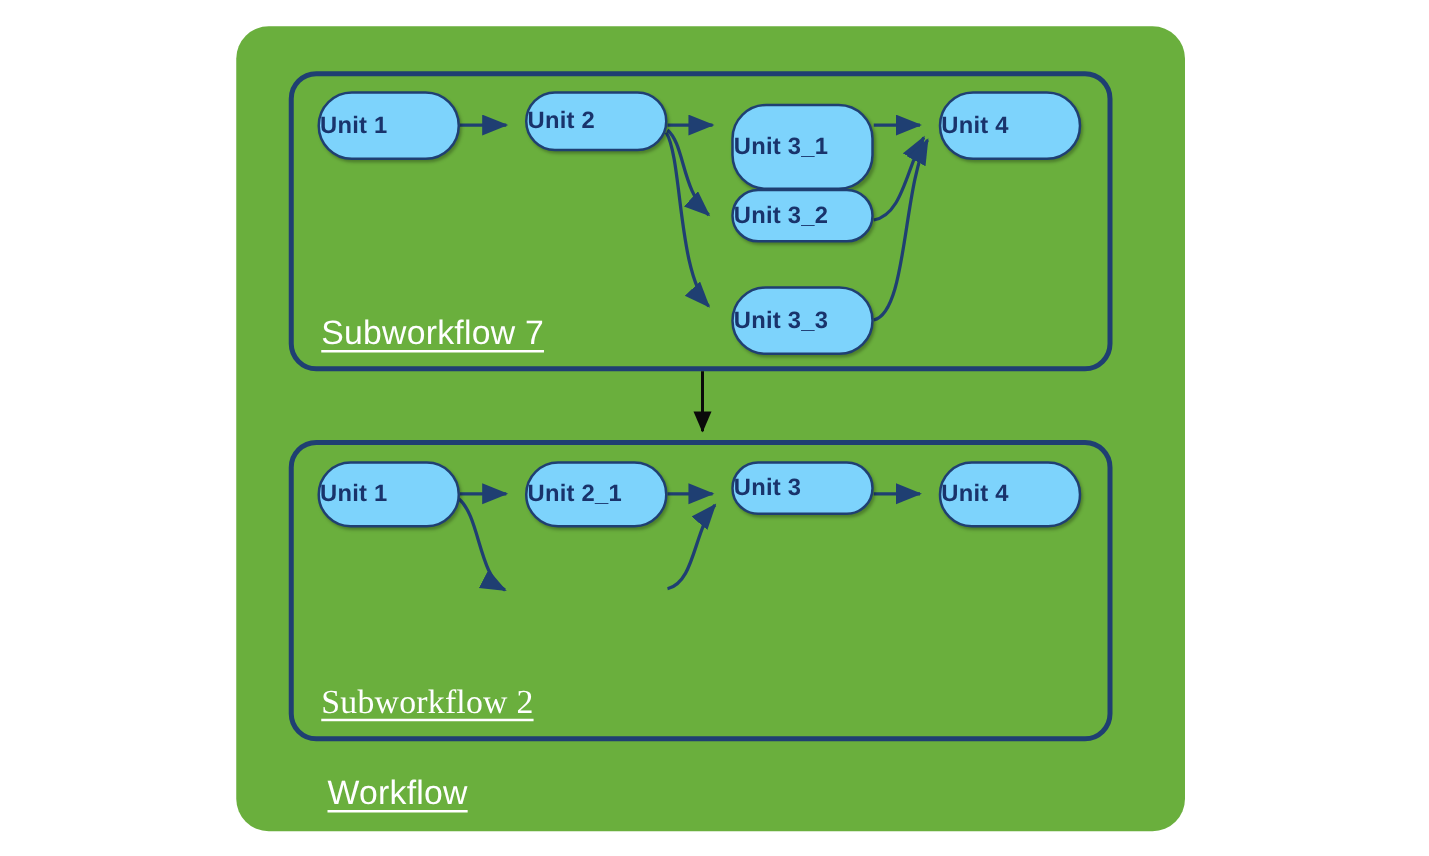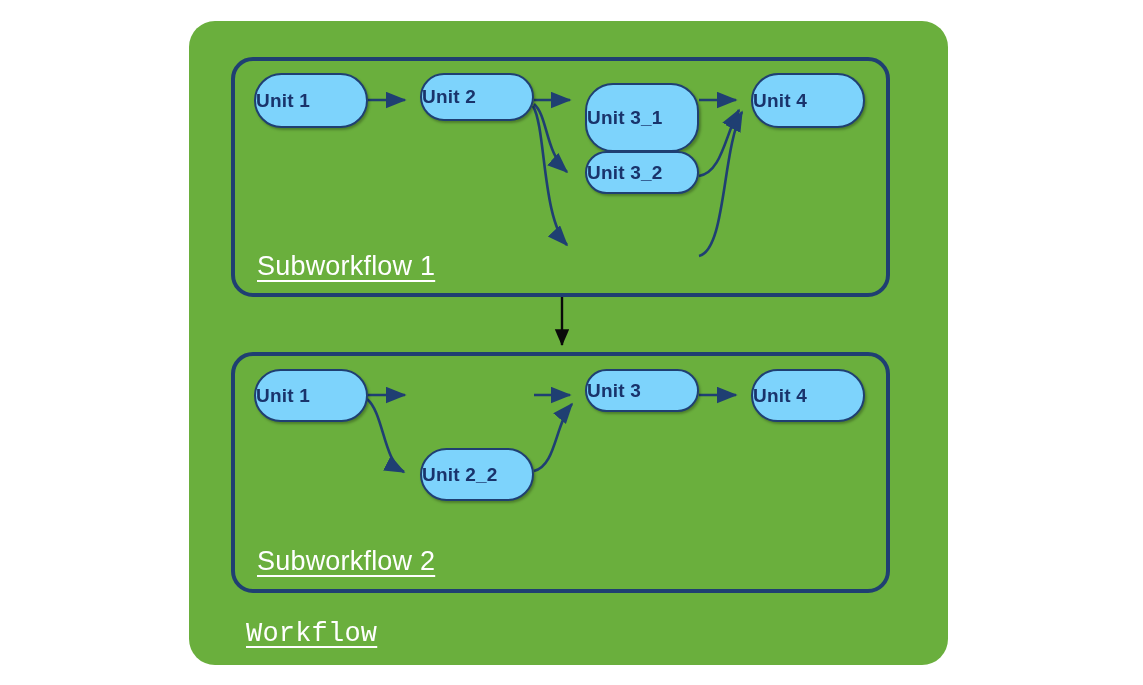--- a/index.html
+++ b/index.html
@@ -61,22 +61,22 @@
     font-family: "Liberation Sans", sans-serif;
     font-size: 27px;
     font-weight: 400;
     letter-spacing: 0.2px;
     white-space: nowrap;
     text-decoration: underline;
     text-decoration-thickness: 2px;
     text-underline-offset: 5px;
   }
   #label-subworkflow-1 { left: 257px; top: 251px; }
-  #label-subworkflow-2 { left: 257px; top: 546px; }
-  #label-workflow      { left: 246px; top: 619px; font-family: Liberation Mono, monospace; }
+  #label-subworkflow-2 { left: 257px; top: 546px; font-family: Liberation Serif, serif; }
+  #label-workflow      { left: 262px; top: 619px; }
 
   
   .unit-node {
     position: absolute;
     background: #7dd3fc;
     border: 2.5px solid #1F3F72;
     border-radius: 28px;
     box-sizing: border-box;
     display: flex;
     align-items: center;
@@ -165,34 +165,37 @@
   </div>
   <div class="unit-node" style="left:420px; top:73px; width:114px; height:48px;">
     <span class="unit-label">Unit 2</span>
   </div>
   <div class="unit-node" style="left:585px; top:83px; width:114px; height:69px;">
     <span class="unit-label">Unit 3_1</span>
   </div>
   <div class="unit-node" style="left:585px; top:151px; width:114px; height:43px;">
     <span class="unit-label">Unit 3_2</span>
   </div>
+  <div class="unit-node" style="left:585px; top:229px; width:114px; height:55px;">
+    <span class="unit-label">Unit 3_3</span>
+  </div>
   <div class="unit-node" style="left:751px; top:73px; width:114px; height:55px;">
     <span class="unit-label">Unit 4</span>
   </div>
 
   <div class="unit-node" style="left:254px; top:369px; width:114px; height:53px;">
     <span class="unit-label">Unit 1</span>
   </div>
-  <div class="unit-node" style="left:420px; top:448px; width:114px; height:53px;">
-    <span class="unit-label">Unit 2_2</span>
+  <div class="unit-node" style="left:420px; top:369px; width:114px; height:53px;">
+    <span class="unit-label">Unit 2_1</span>
   </div>
   <div class="unit-node" style="left:585px; top:369px; width:114px; height:43px;">
     <span class="unit-label">Unit 3</span>
   </div>
   <div class="unit-node" style="left:751px; top:369px; width:114px; height:53px;">
     <span class="unit-label">Unit 4</span>
   </div>
 
-  <div class="container-label" id="label-subworkflow-1">Subworkflow 1</div>
+  <div class="container-label" id="label-subworkflow-1">Subworkflow 7</div>
   <div class="container-label" id="label-subworkflow-2">Subworkflow 2</div>
   <div class="container-label" id="label-workflow">Workflow</div>
 
 </div>
 
 </body></html>

